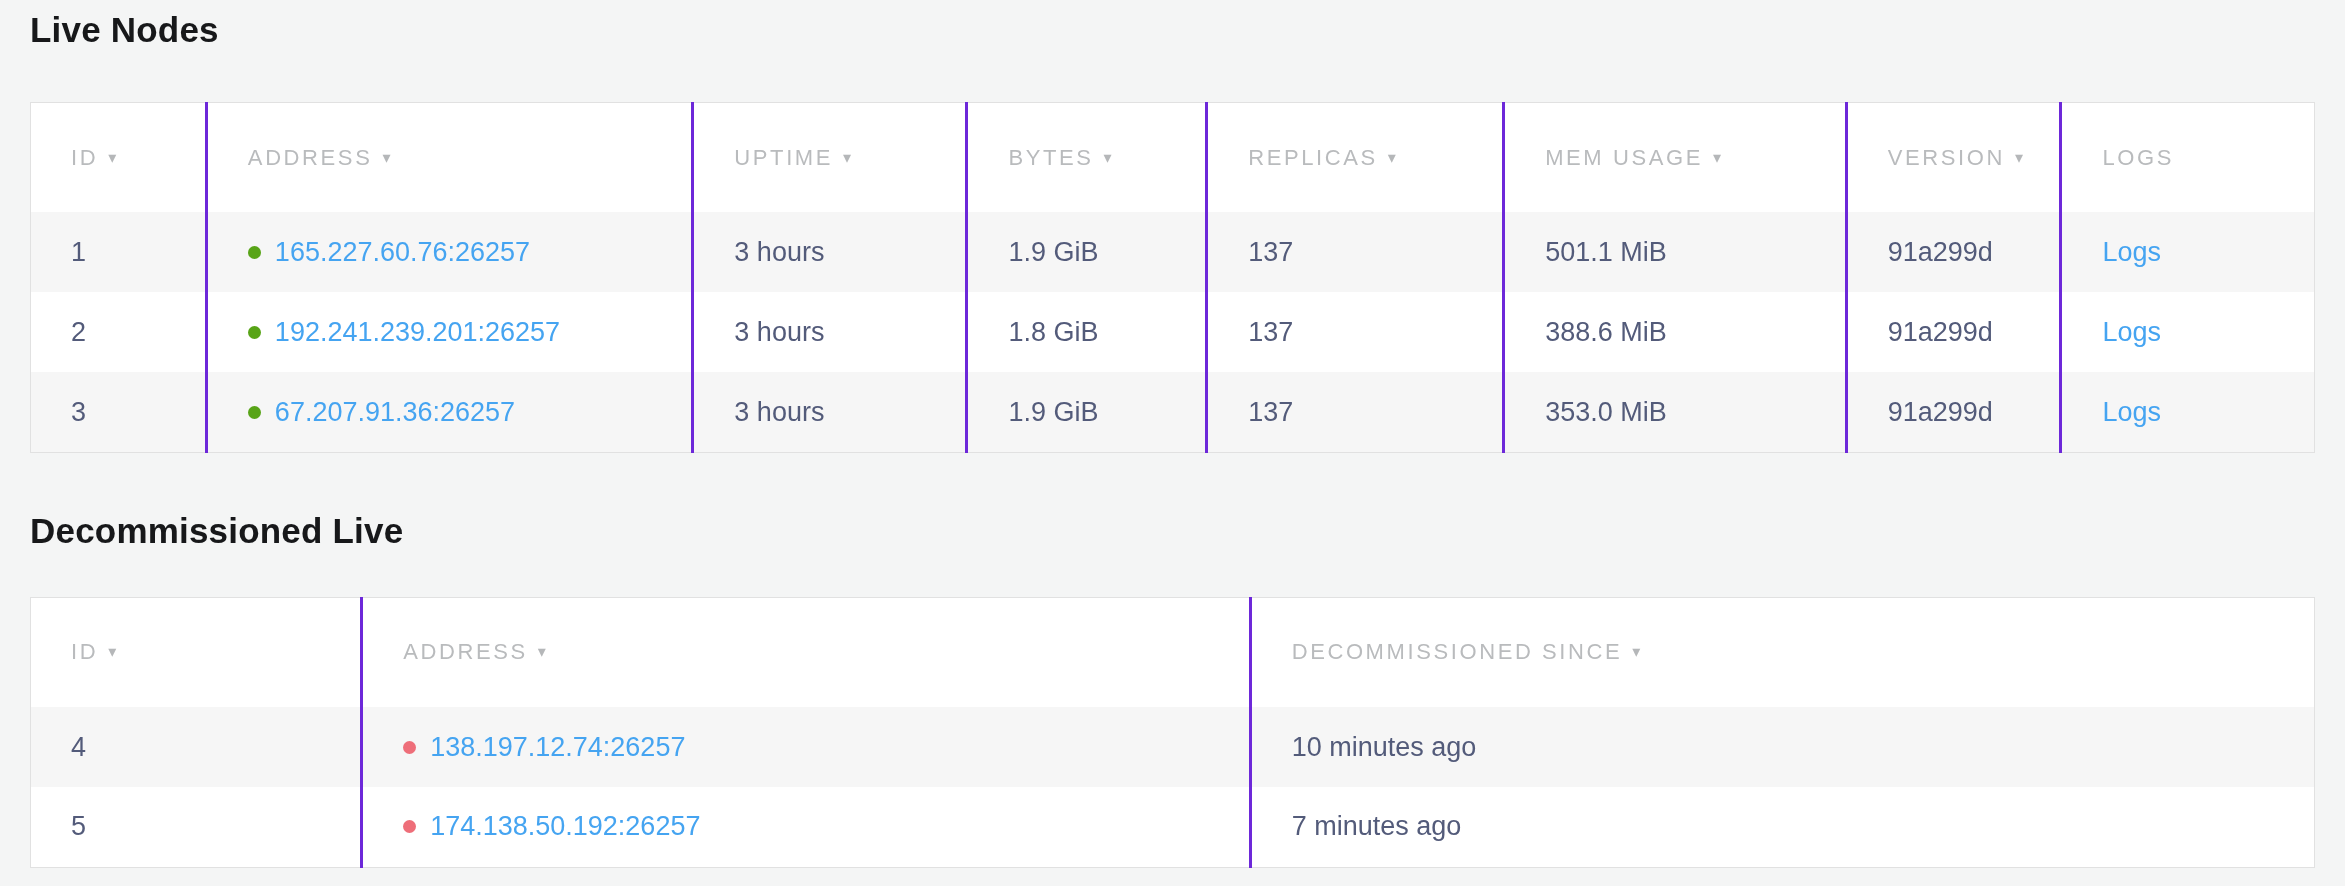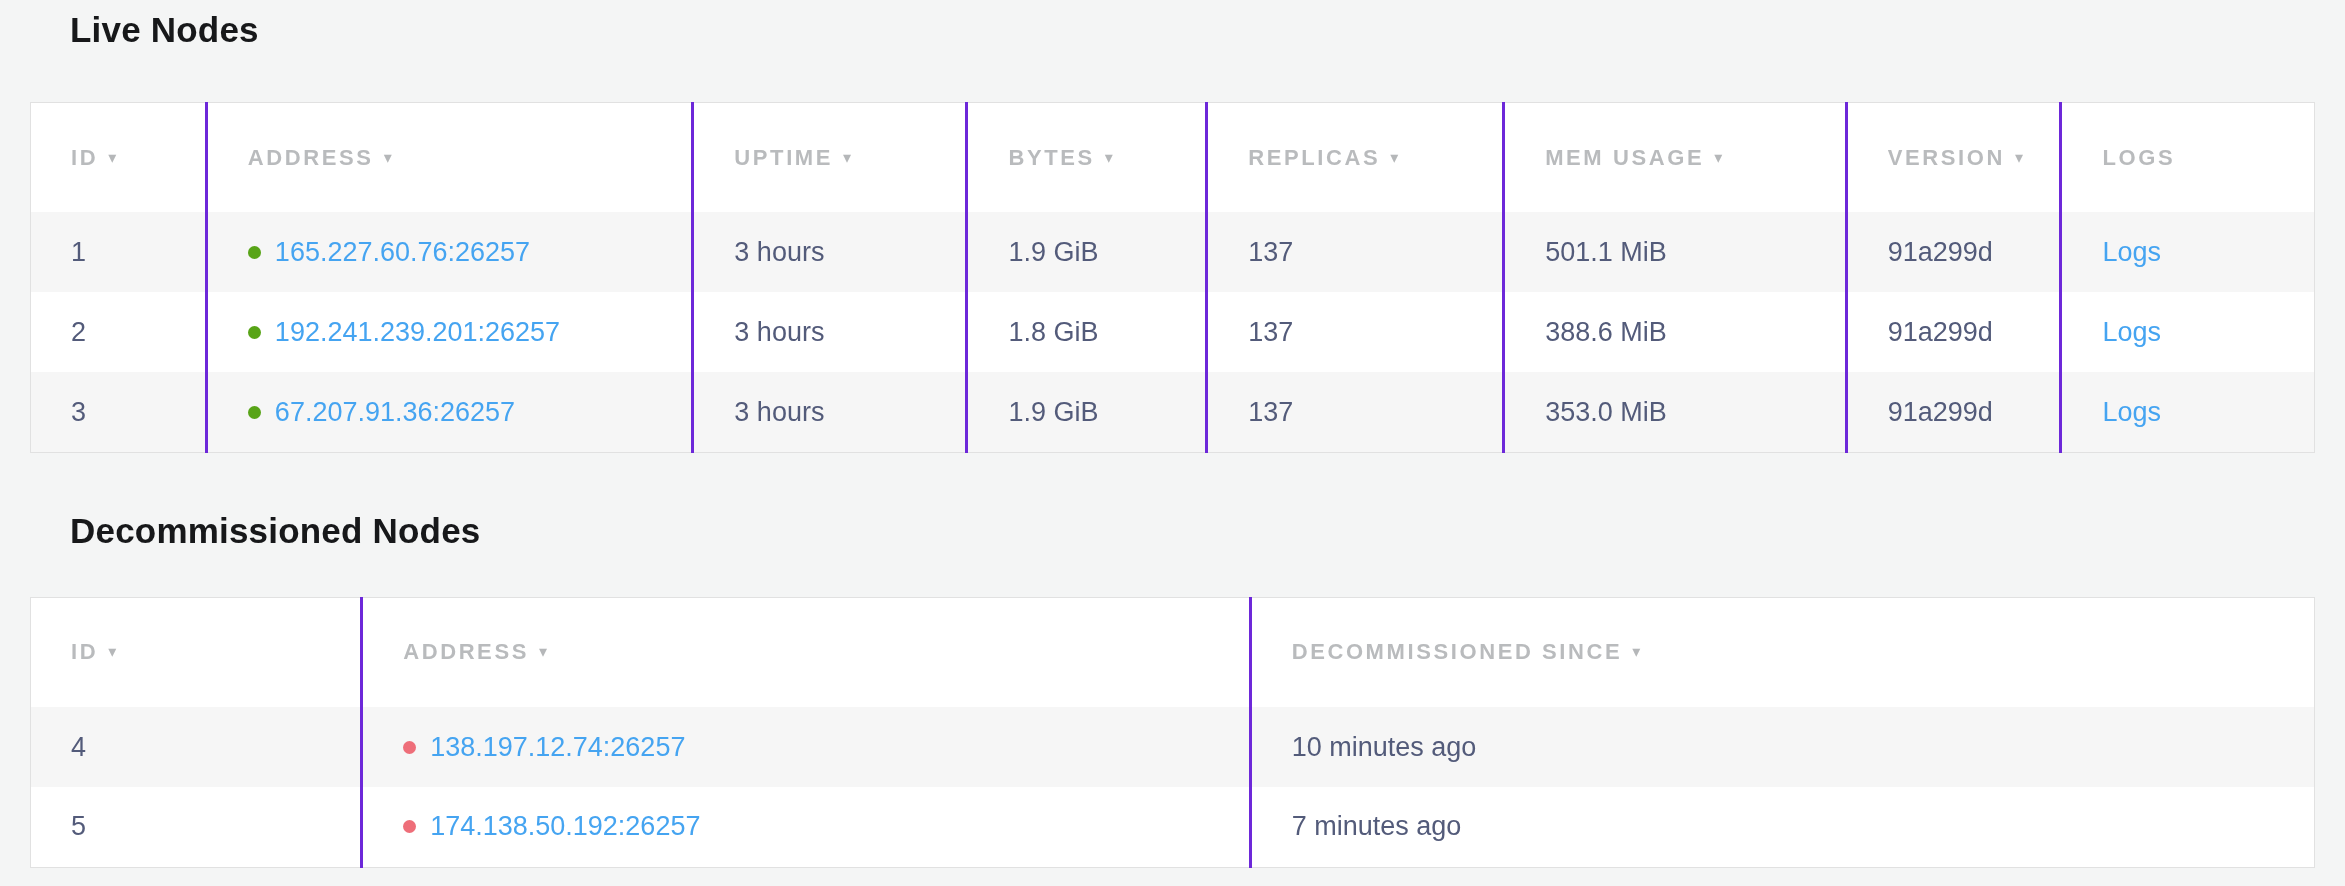--- a/index.html
+++ b/index.html
@@ -9,21 +9,20 @@
     font-family: "Liberation Sans", "DejaVu Sans", sans-serif;
     padding: 6px 30px 0 30px;
     overflow: hidden;
   }
   h2.section-title {
     font-size: 35px;
     font-weight: 700;
     color: #17181a;
     line-height: 1.25;
     letter-spacing: 0.2px;
-    margin-left: 40px;
   }
   h2.title-live { margin-top: 2px; }
   h2.title-decomm { margin-top: 56px; }
   table.nodes-table {
     width: 100%;
     table-layout: fixed;
     border-collapse: collapse;
     background: #ffffff;
     border: 1px solid #e1e1e1;
     margin-top: 50px;
@@ -34,21 +33,21 @@
     padding: 0 20px 0 40px;
     vertical-align: middle;
     border-left: 3px solid #6d28d9;
     overflow: hidden;
     white-space: nowrap;
   }
   th:first-child, td:first-child { border-left: none; }
   th {
     height: 110px;
     font-size: 22px;
-    font-weight: 700;
+    font-weight: 400;
     letter-spacing: 2.6px;
     color: #b9bbbd;
     text-transform: uppercase;
   }
   td {
     height: 80px;
     font-size: 27px;
     font-weight: 400;
     color: #535b7a;
   }
@@ -131,21 +130,21 @@
       <td>3 hours</td>
       <td>1.9 GiB</td>
       <td>137</td>
       <td>353.0 MiB</td>
       <td>91a299d</td>
       <td><a class="logs-link">Logs</a></td>
     </tr>
   </tbody>
 </table>
 
-<h2 class="section-title title-decomm">Decommissioned Nodes</h2>
+<h2 class="section-title title-decomm">Decommissioned Live</h2>
 
 <table class="nodes-table table-decomm">
   <colgroup>
     <col style="width:14.5%">
       <col style="width:38.9%">
       <col style="width:46.6%">
   </colgroup>
   <thead>
     <tr>
       <th><span>ID</span><span class="sort-arrow">▾</span></th>

